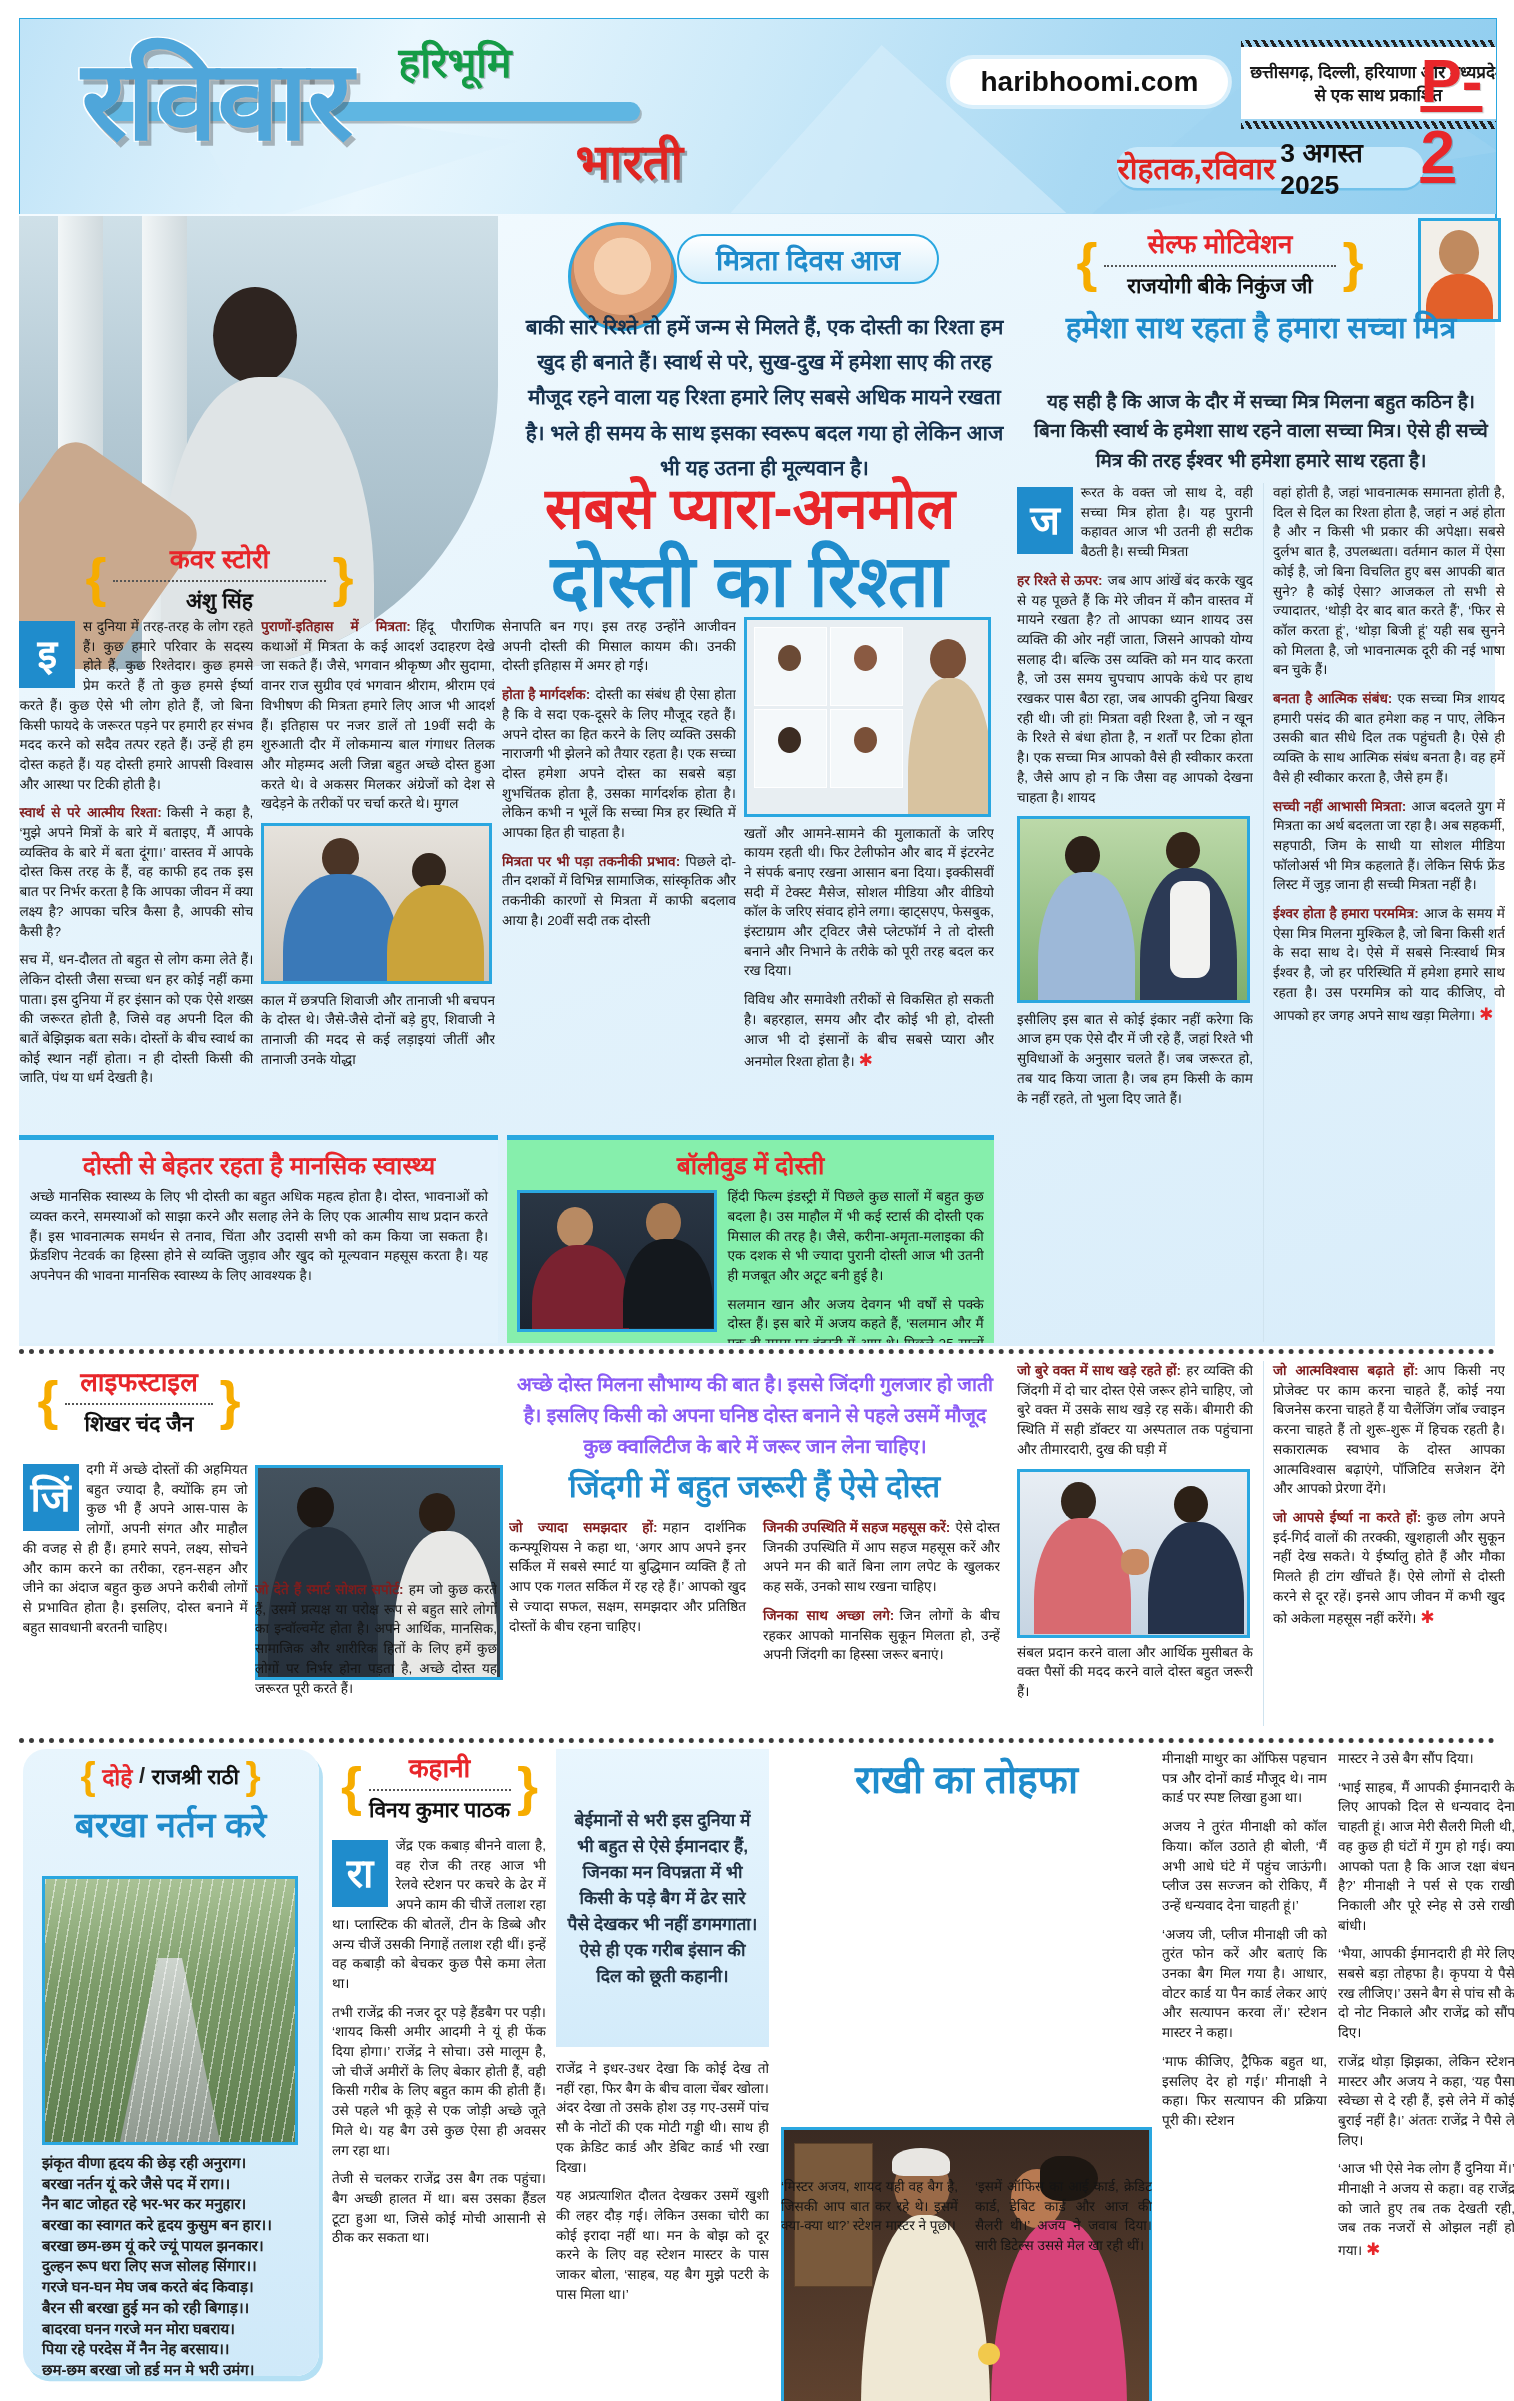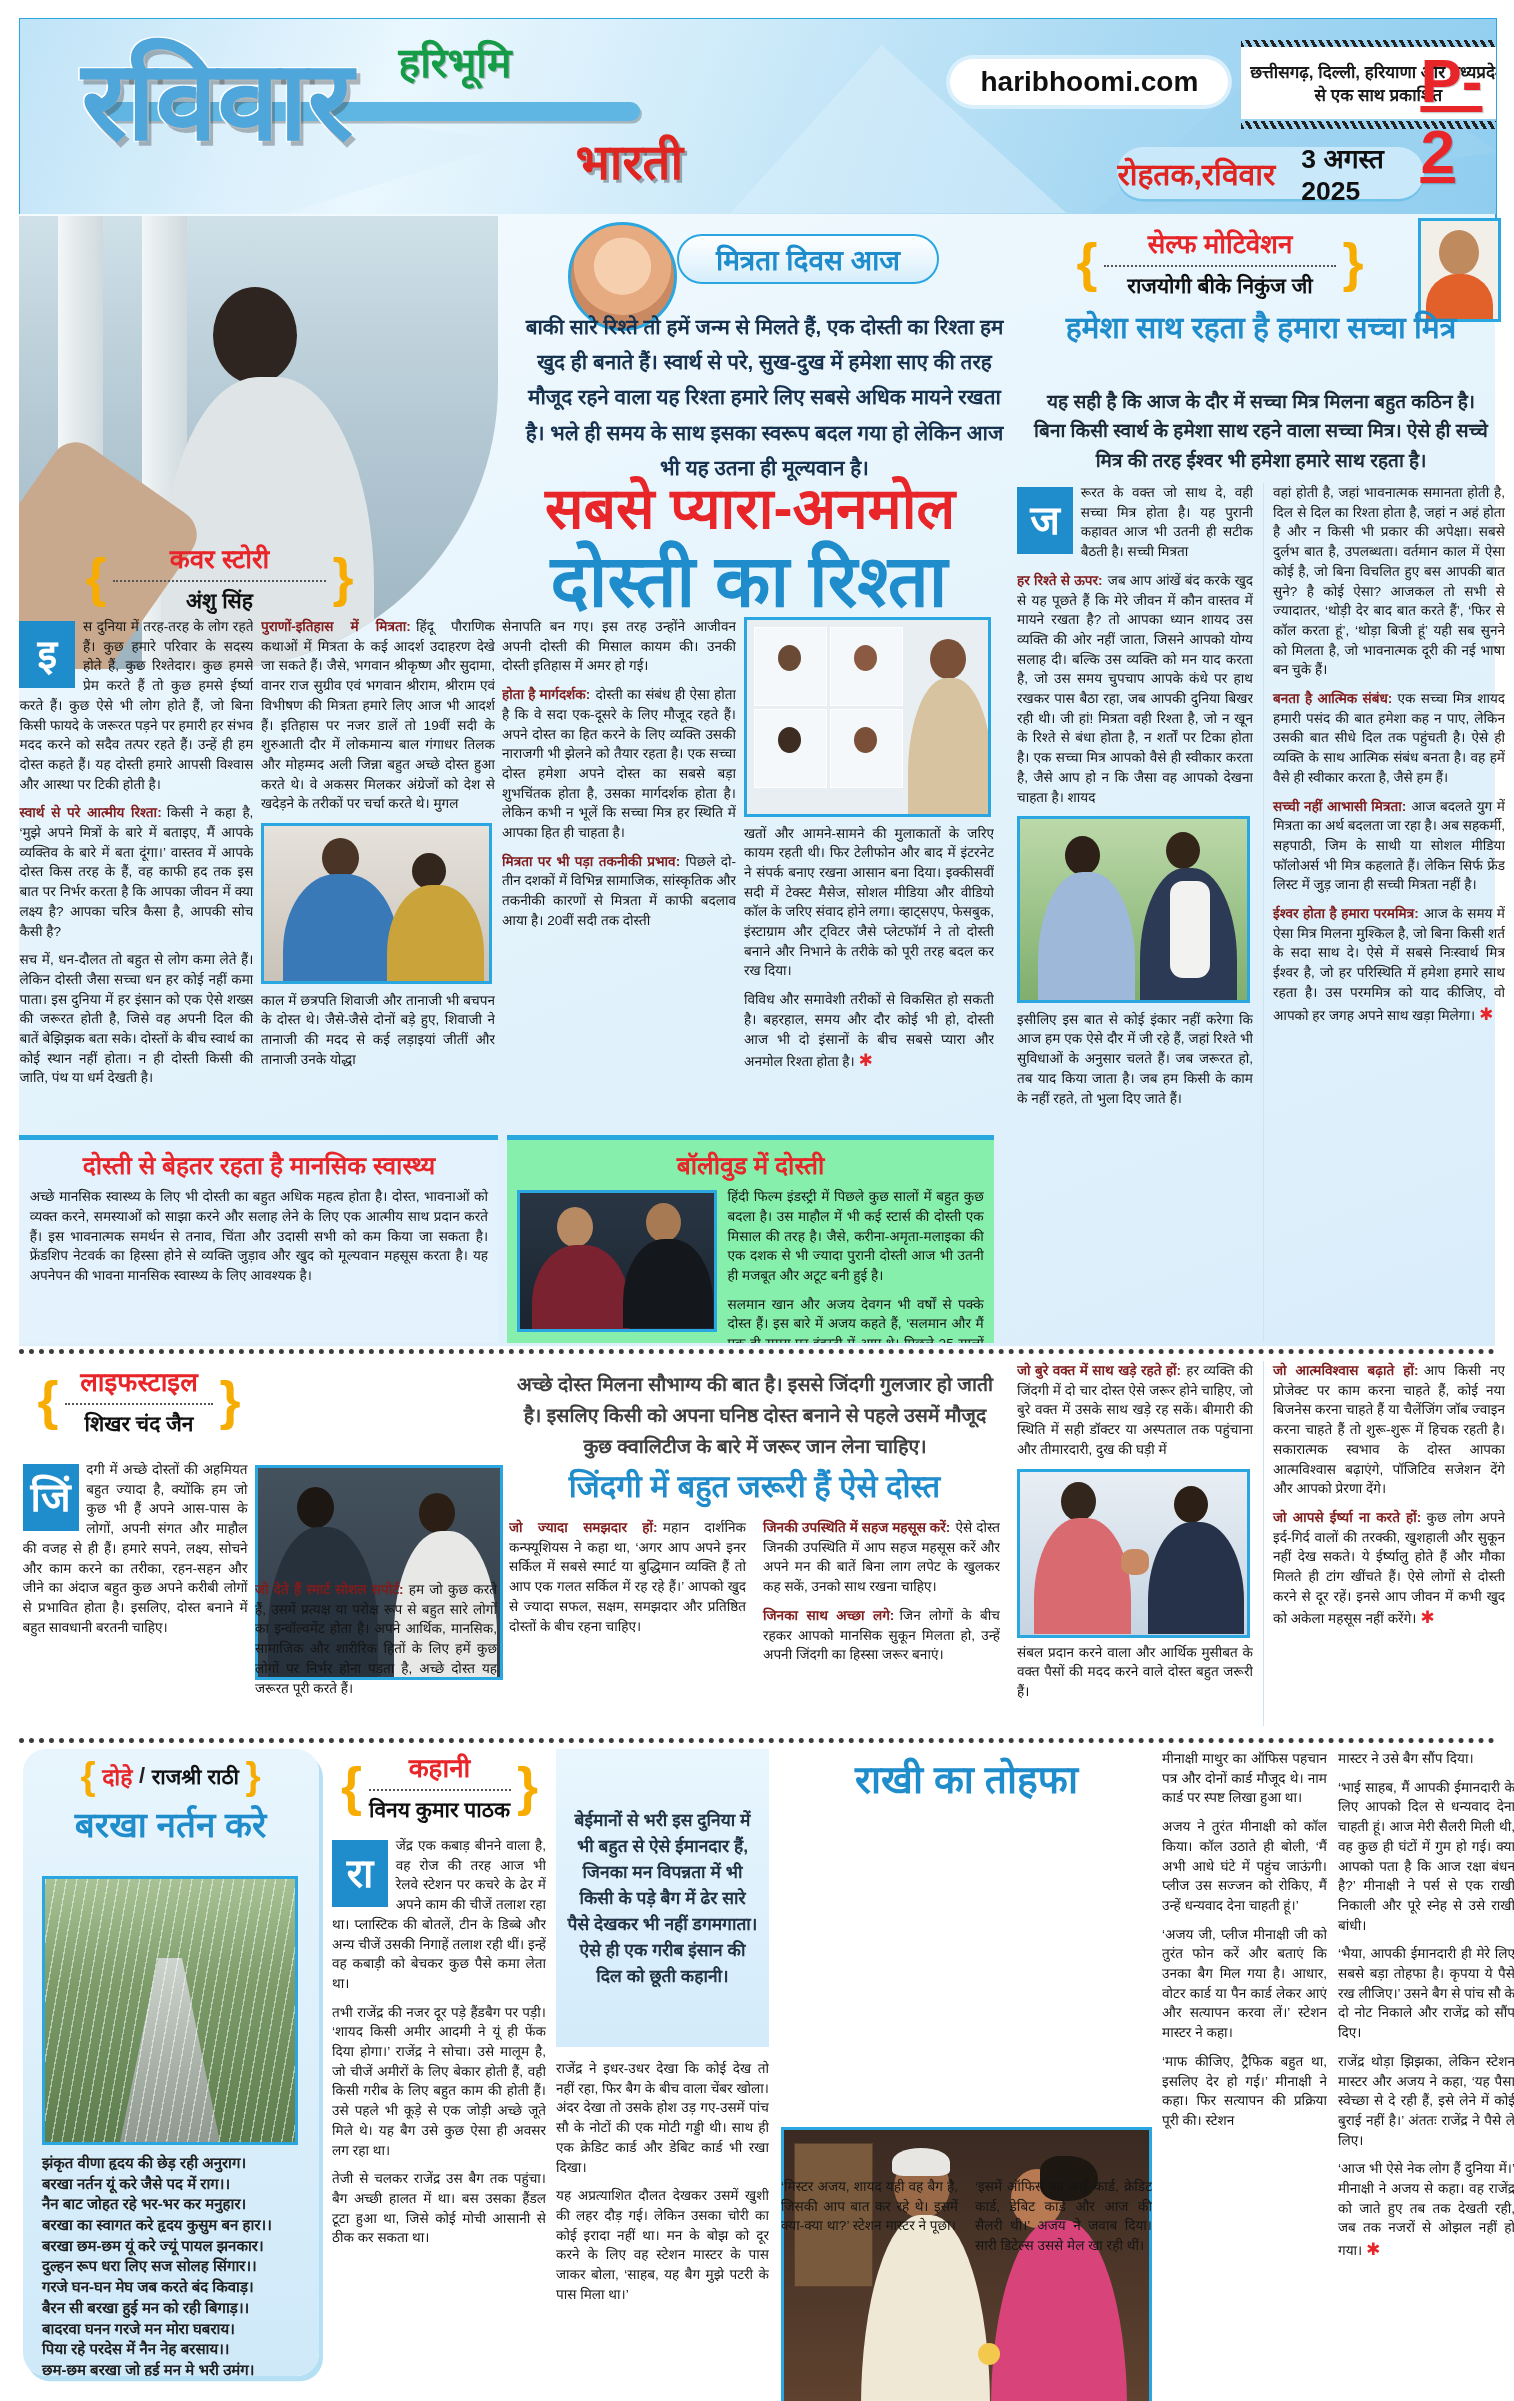--- a/index.html
+++ b/index.html
@@ -16,22 +16,22 @@
   .brand-main{position:absolute;left:61px;top:27px;font-size:111px;line-height:1;font-weight:bold;color:#4fa6da;
     text-shadow:3.9px 4.5px 0 rgba(60,60,60,.35), -1.3px -1.3px 0 #ffffff,1.3px -1.3px 0 #ffffff,-1.3px 1.3px 0 #ffffff;}
   .brand-bar{position:absolute;left:84px;top:83px;width:536px;height:19.4px;background:#5fb6e2;border-radius:9.7px;box-shadow:1.9px 2.6px 0 rgba(50,50,50,.3);}
   .brand-top{position:absolute;left:378px;top:14px;font-size:41px;font-weight:bold;color:#149c46;text-shadow:1.3px 1.3px 0 rgba(0,0,0,.25);}
   .brand-sub{position:absolute;left:555px;top:108px;font-size:49px;font-weight:bold;color:#e02521;text-shadow:2.6px 2.6px 0 rgba(0,0,0,.3);}
   .site-pill{position:absolute;left:930px;top:40px;width:278px;height:46px;background:#ffffff;border-radius:26px;
     display:flex;align-items:center;justify-content:center;font-size:28px;font-weight:bold;color:#101010;box-shadow:0 0 0 3.9px #d9effb;}
   .pub-box{position:absolute;left:1221px;top:28px;width:274px;height:72px;background:#ffffff;display:flex;align-items:center;justify-content:center;
     font-size:17px;font-weight:bold;color:#1a1a1a;text-align:center;padding:2.6px 6.5px;box-sizing:border-box;}
   .stripes{position:absolute;left:1221px;width:274px;height:7.7px;background:repeating-linear-gradient(60deg,#222 0 3.2px,transparent 3.2px 7px);}
-  .date-pill{position:absolute;left:1097px;top:128px;width:307px;height:52px;background:#c9e9fa;border-radius:26px;
-    display:flex;align-items:center;justify-content:center;gap:26px;box-shadow:0 2.6px 0 rgba(42,167,224,.35);}
+  .date-pill{position:absolute;left:1097px;top:128px;width:307px;height:41px;background:#c9e9fa;border-radius:26px;
+    display:flex;align-items:center;justify-content:center;gap:5px;box-shadow:0 2.6px 0 rgba(42,167,224,.35);}
   .date-city{font-size:30px;font-weight:bold;color:#e02521;}
   .date-rest{font-size:26.5px;font-weight:bold;color:#101010;}
   .page-no{position:absolute;left:1400px;top:26px;font-size:62px;font-weight:900;color:#e8262a;text-shadow:1.3px 1.3px 0 rgba(0,0,0,.2);text-decoration:underline;}
   
   .kickwrap{display:flex;align-items:center;justify-content:center;gap:6.5px;}
   .brace{color:#f6ac00;font-size:54px;font-weight:bold;line-height:.9;}
   .kick-mid{text-align:center;}
   .kick-title{font-size:26px;font-weight:bold;color:#e8262a;}
   .kick-dots{border-bottom:2.6px dotted #555;margin:3.9px 0;}
   .kick-author{font-size:21px;font-weight:bold;color:#101010;}
@@ -57,21 +57,21 @@
      display:flex;align-items:center;justify-content:center;font-size:28px;font-weight:bold;color:#1f8ccc;}
   .circ{border-radius:50%;border:3.2px solid #2aa7e0;overflow:hidden;background:radial-gradient(circle at 50% 40%,#f5cfae 0 35%,#e7ab82 36% 60%,#c98a63 61% 100%);}
   .ph{border:3.2px solid #2aa7e0;overflow:hidden;position:relative;background:#cfdde6;}
   .hd{position:absolute;border-radius:50%;}
   .bd{position:absolute;border-radius:46% 46% 10% 10%/70% 70% 0 0;}
   .boxy{background:#e3f2fc;border-top:5.2px solid #29a8e0;overflow:hidden;}
   .box-title{font-size:24.5px;font-weight:bold;color:#e8262a;text-align:center;margin:7.7px 0 6.5px 0;}
   .cap-name{font-size:19px;font-weight:bold;color:#e8262a;margin-top:5.2px;}
   .cap-role{font-size:17px;font-weight:bold;color:#101010;line-height:1.3;}
   
-  .ls-intro{font-size:19.4px;line-height:1.6;font-weight:bold;color:#404040;text-align:center;}
+  .ls-intro{font-size:19.4px;line-height:1.6;font-weight:bold;color:#8b5cf6;text-align:center;}
   .ls-head{font-size:31px;font-weight:bold;color:#1f8ccc;text-align:center;white-space:nowrap;}
   .twocol{column-count:2;column-gap:17px;}
   .dohe-box{background:linear-gradient(180deg,#e8f5fd,#cfe9f9);border-radius:23px;box-shadow:3.9px 5.2px 0 rgba(42,167,224,.35);overflow:hidden;}
   .dohe-title{font-size:35px;font-weight:bold;color:#1f8ccc;text-align:center;}
   .poemline{font-size:15px;font-weight:bold;color:#202020;line-height:1.38;text-align:left;}
   .quote-box{background:linear-gradient(180deg,#e9f6fe,#d3ebfa);display:flex;align-items:center;justify-content:center;padding:11.6px;box-sizing:border-box;}
   .quote-text{font-size:17.4px;line-height:1.5;font-weight:bold;color:#223344;text-align:center;}
   .story-title{font-size:39px;font-weight:bold;color:#1f8ccc;text-align:center;}
   .rain{background:linear-gradient(180deg,#a9c295 0%,#7d9c6a 40%,#5d7d4e 100%);}
   .rain .road{position:absolute;left:30%;bottom:0;width:40%;height:70%;background:linear-gradient(180deg,#cdd4cd,#8f998f);clip-path:polygon(38% 0,62% 0,100% 100%,0 100%);}

